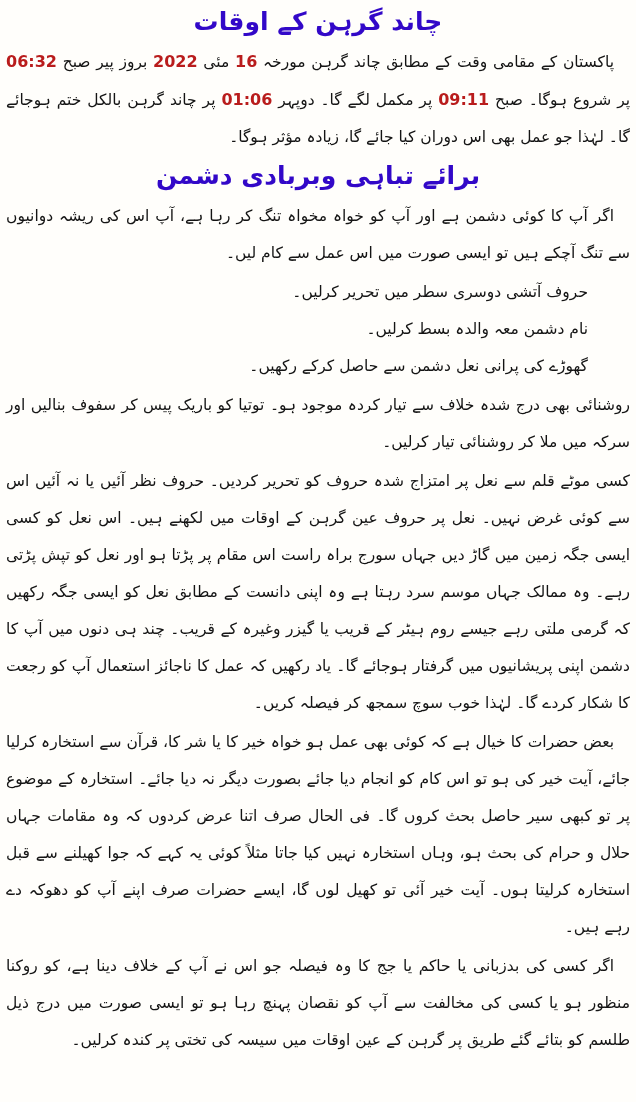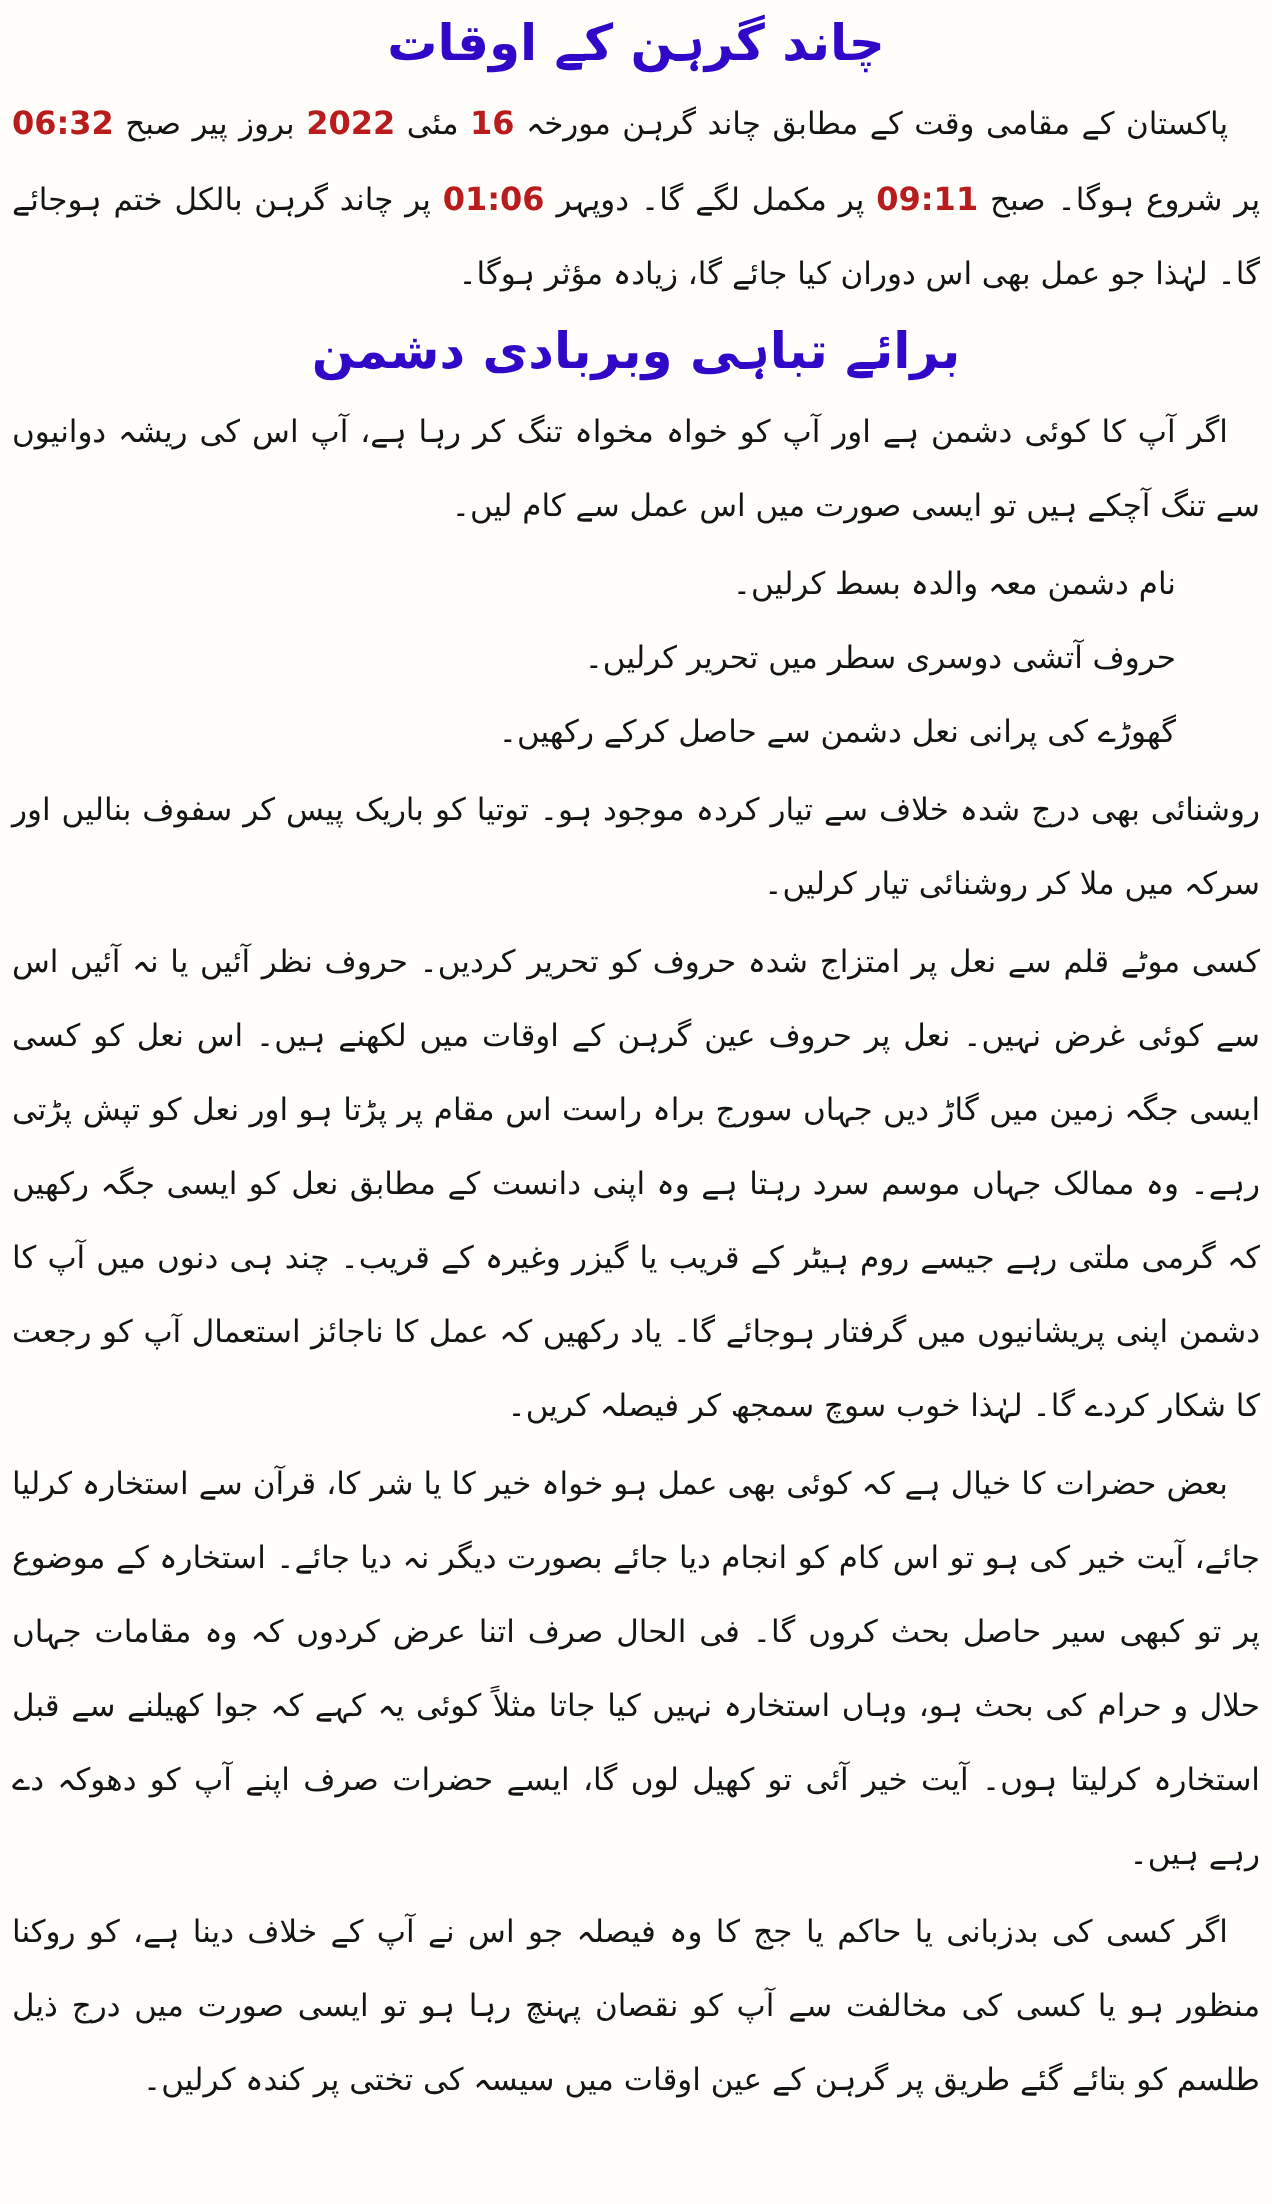--- a/index.html
+++ b/index.html
@@ -54,22 +54,22 @@
 <div class="page">
 
   <h1 class="heading">چاند گرہن کے اوقات</h1>
 
   <p class="para"><span>پاکستان کے مقامی وقت کے مطابق چاند گرہن مورخہ </span><span class="num">16</span><span> مئی </span><span class="num">2022</span><span> بروز پیر صبح </span><span class="num">06:32</span><span> پر شروع ہوگا۔ صبح </span><span class="num">09:11</span><span> پر مکمل لگے گا۔ دوپہر </span><span class="num">01:06</span><span> پر چاند گرہن بالکل ختم ہوجائے گا۔ لہٰذا جو عمل بھی اس دوران کیا جائے گا، زیادہ مؤثر ہوگا۔</span></p>
 
   <h1 class="heading">برائے تباہی وبربادی دشمن</h1>
 
   <p class="para">اگر آپ کا کوئی دشمن ہے اور آپ کو خواہ مخواہ تنگ کر رہا ہے، آپ اس کی ریشہ دوانیوں سے تنگ آچکے ہیں تو ایسی صورت میں اس عمل سے کام لیں۔</p>
 
+  <p class="step">حروف آتشی دوسری سطر میں تحریر کرلیں۔</p>
   <p class="step">نام دشمن معہ والدہ بسط کرلیں۔</p>
-  <p class="step">حروف آتشی دوسری سطر میں تحریر کرلیں۔</p>
   <p class="step">گھوڑے کی پرانی نعل دشمن سے حاصل کرکے رکھیں۔</p>
 
   <p class="para noindent">روشنائی بھی درج شدہ خلاف سے تیار کردہ موجود ہو۔ توتیا کو باریک پیس کر سفوف بنالیں اور سرکہ میں ملا کر روشنائی تیار کرلیں۔</p>
 
   <p class="para noindent">کسی موٹے قلم سے نعل پر امتزاج شدہ حروف کو تحریر کردیں۔ حروف نظر آئیں یا نہ آئیں اس سے کوئی غرض نہیں۔ نعل پر حروف عین گرہن کے اوقات میں لکھنے ہیں۔ اس نعل کو کسی ایسی جگہ زمین میں گاڑ دیں جہاں سورج براہ راست اس مقام پر پڑتا ہو اور نعل کو تپش پڑتی رہے۔ وہ ممالک جہاں موسم سرد رہتا ہے وہ اپنی دانست کے مطابق نعل کو ایسی جگہ رکھیں کہ گرمی ملتی رہے جیسے روم ہیٹر کے قریب یا گیزر وغیرہ کے قریب۔ چند ہی دنوں میں آپ کا دشمن اپنی پریشانیوں میں گرفتار ہوجائے گا۔ یاد رکھیں کہ عمل کا ناجائز استعمال آپ کو رجعت کا شکار کردے گا۔ لہٰذا خوب سوچ سمجھ کر فیصلہ کریں۔</p>
 
   <p class="para">بعض حضرات کا خیال ہے کہ کوئی بھی عمل ہو خواہ خیر کا یا شر کا، قرآن سے استخارہ کرلیا جائے، آیت خیر کی ہو تو اس کام کو انجام دیا جائے بصورت دیگر نہ دیا جائے۔ استخارہ کے موضوع پر تو کبھی سیر حاصل بحث کروں گا۔ فی الحال صرف اتنا عرض کردوں کہ وہ مقامات جہاں حلال و حرام کی بحث ہو، وہاں استخارہ نہیں کیا جاتا مثلاً کوئی یہ کہے کہ جوا کھیلنے سے قبل استخارہ کرلیتا ہوں۔ آیت خیر آئی تو کھیل لوں گا، ایسے حضرات صرف اپنے آپ کو دھوکہ دے رہے ہیں۔</p>
 
 
   <p class="para">اگر کسی کی بدزبانی یا حاکم یا جج کا وہ فیصلہ جو اس نے آپ کے خلاف دینا ہے، کو روکنا منظور ہو یا کسی کی مخالفت سے آپ کو نقصان پہنچ رہا ہو تو ایسی صورت میں درج ذیل طلسم کو بتائے گئے طریق پر گرہن کے عین اوقات میں سیسہ کی تختی پر کندہ کرلیں۔</p>

